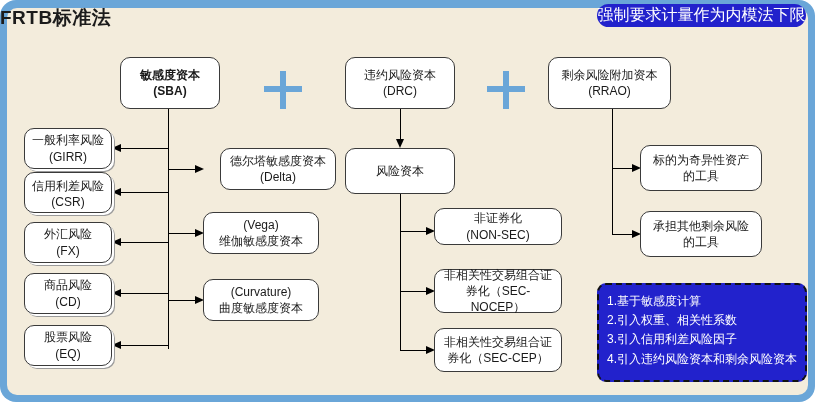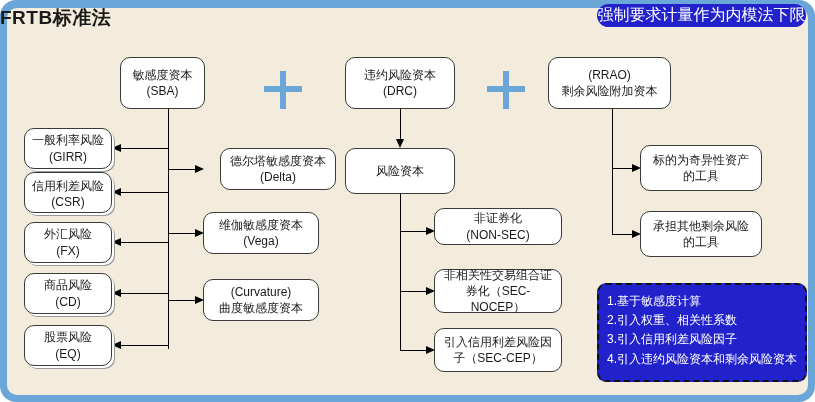--- a/index.html
+++ b/index.html
@@ -95,42 +95,42 @@
 
 <div class="canvas">
 
   <div class="frame"></div>
   <div class="frame-inner"></div>
 
   <div class="title">FRTB标准法</div>
 
   <div class="badge">强制要求计量作为内模法下限</div>
 
-  <div class="node" style="left:120px;top:57px;width:85px;height:52px;">
+  <div class="node" style="left:120px;top:57px;width:100px;height:52px;font-weight:bold;">
     <span>
       <span class="ln">敏感度资本</span>
       <span class="ln">(SBA)</span>
     </span>
   </div>
 
   <div class="plus" style="left:264px;top:71px;width:38px;height:38px;"></div>
 
   <div class="node" style="left:345px;top:57px;width:110px;height:52px;">
     <span>
       <span class="ln">违约风险资本</span>
       <span class="ln">(DRC)</span>
     </span>
   </div>
 
   <div class="plus" style="left:487px;top:71px;width:38px;height:38px;"></div>
 
   <div class="node" style="left:548px;top:57px;width:123px;height:52px;">
     <span>
+      <span class="ln">剩余风险附加资本</span>
       <span class="ln">(RRAO)</span>
-      <span class="ln">剩余风险附加资本</span>
     </span>
   </div>
 
   <div class="ln-v" style="left:168px;top:109px;height:240px;"></div>
 
   <div class="ln-h" style="left:120px;top:148px;width:48px;"></div>
   <div class="arrow left" style="left:112px;top:143.5px;"></div>
   <div class="ln-h" style="left:120px;top:192px;width:48px;"></div>
   <div class="arrow left" style="left:112px;top:187.5px;"></div>
   <div class="ln-h" style="left:120px;top:242px;width:48px;"></div>
@@ -179,22 +179,22 @@
   </div>
 
   <div class="node" style="left:203px;top:148px;width:116px;height:42px;margin-left:17px;">
     <span>
       <span class="ln">德尔塔敏感度资本</span>
       <span class="ln">(Delta)</span>
     </span>
   </div>
   <div class="node" style="left:203px;top:212px;width:116px;height:42px;">
     <span>
+      <span class="ln">(Vega)</span>
       <span class="ln">维伽敏感度资本</span>
-      <span class="ln">(Vega)</span>
     </span>
   </div>
   <div class="node" style="left:203px;top:279px;width:116px;height:42px;">
     <span>
       <span class="ln">(Curvature)</span>
       <span class="ln">曲度敏感度资本</span>
     </span>
   </div>
 
   <div class="ln-v" style="left:400px;top:109px;height:32px;"></div>
@@ -217,21 +217,21 @@
   <div class="node" style="left:434px;top:208px;width:128px;height:37px;">
     <span>
       <span class="ln">非证券化</span>
       <span class="ln">(NON-SEC)</span>
     </span>
   </div>
   <div class="node wrap" style="left:434px;top:269px;width:128px;height:44px;">
     <span class="ln">非相关性交易组合证券化（SEC-NOCEP）</span>
   </div>
   <div class="node wrap" style="left:434px;top:328px;width:128px;height:44px;">
-    <span class="ln">引入信用利差风险因子（SEC-CEP）</span>
+    <span class="ln">非相关性交易组合证券化（SEC-CEP）</span>
   </div>
 
   <div class="ln-v" style="left:612px;top:109px;height:125px;"></div>
   <div class="ln-h" style="left:612px;top:168px;width:22px;"></div>
   <div class="arrow right" style="left:632px;top:163.5px;"></div>
   <div class="ln-h" style="left:612px;top:234px;width:22px;"></div>
   <div class="arrow right" style="left:632px;top:229.5px;"></div>
 
   <div class="node" style="left:640px;top:145px;width:122px;height:46px;align-items:center;">
     <span>

